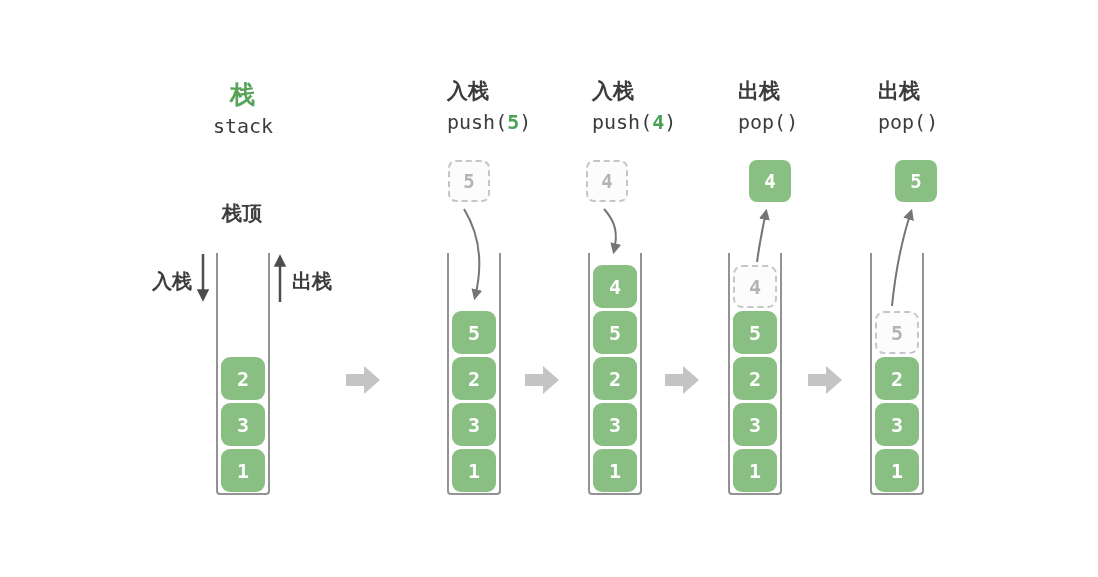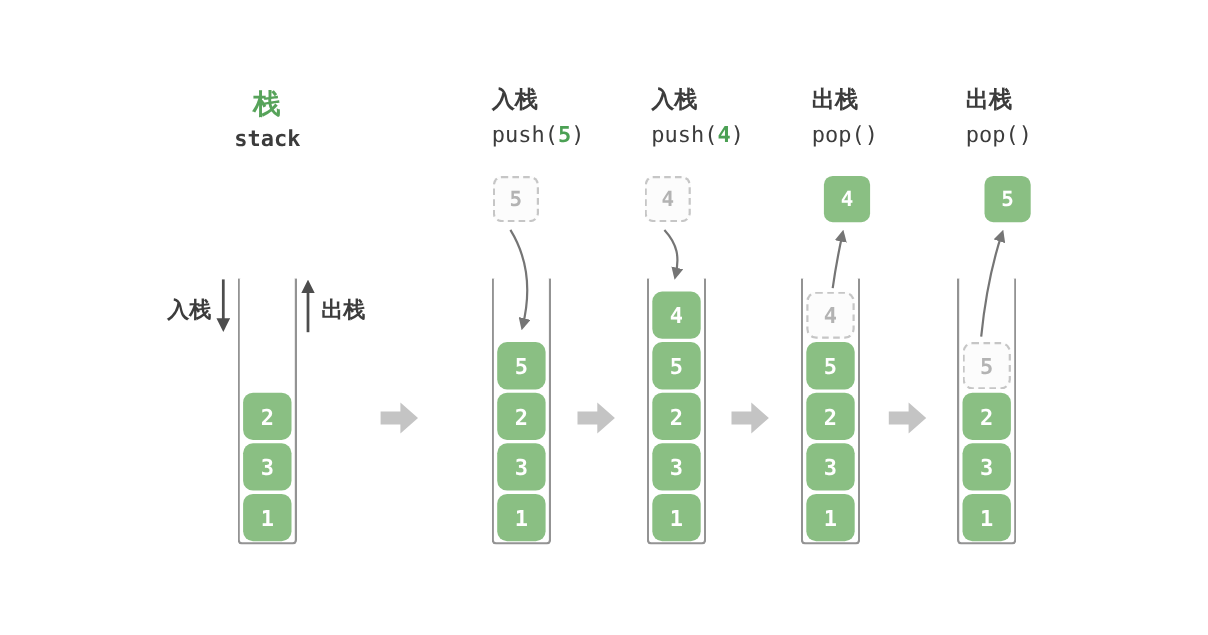--- a/index.html
+++ b/index.html
@@ -4,21 +4,21 @@
 <style>
   html,body{margin:0;padding:0;background:#ffffff;}
   #canvas{
     position:relative;width:1098px;height:577px;background:#ffffff;
     overflow:hidden;font-family:"Liberation Sans",sans-serif;
   }
   .abs{position:absolute;}
   .center{text-align:center;}
   
   .title-zh{left:143px;top:78px;width:200px;font-size:25px;font-weight:bold;color:#57a35a;letter-spacing:1px;}
-  .title-en{left:143px;top:114px;width:200px;font-family:"DejaVu Sans Mono",monospace;font-size:20px;color:#3c3c3c;font-weight:bold;}
+  .title-en{left:143px;top:114px;width:200px;font-family:"DejaVu Sans Mono",monospace;font-size:20px;color:#3c3c3c;}
   .lbl{font-size:20px;font-weight:bold;color:#3c3c3c;}
   .lbl-top{left:142px;top:200px;width:200px;}
   .lbl-bottom{left:142px;top:524px;width:200px;}
   .lbl-push{left:118px;top:268px;width:74px;text-align:right;}
   .lbl-pop{left:292px;top:268px;width:74px;text-align:left;}
   
   .header{top:80px;line-height:1;}
   .header .op{font-size:21px;font-weight:bold;color:#3c3c3c;margin-bottom:11px;}
   .header .code{font-family:"DejaVu Sans Mono",monospace;font-size:20px;color:#3c3c3c;}
   .header .code .arg{color:#4ba054;font-weight:bold;}
@@ -46,20 +46,21 @@
   #overlay{position:absolute;left:0;top:0;pointer-events:none;}
 </style>
 </head>
 <body>
 
 <div id="canvas">
 
   <div class="abs title-zh center">栈</div>
   <div class="abs title-en center">stack</div>
 
+  <div class="abs lbl lbl-top center">栈顶</div>
   <div class="abs lbl lbl-push">入栈</div>
   <div class="abs lbl lbl-pop">出栈</div>
 
   <div id="stages">
       <div class="abs container" style="left: 216px;"></div>
       <div class="abs cell" style="left: 221px; top: 449px;">1</div>
       <div class="abs cell" style="left: 221px; top: 403px;">3</div>
       <div class="abs cell" style="left: 221px; top: 357px;">2</div>
       <div class="abs container" style="left: 447px;"></div>
       <div class="abs cell" style="left: 452px; top: 449px;">1</div>

